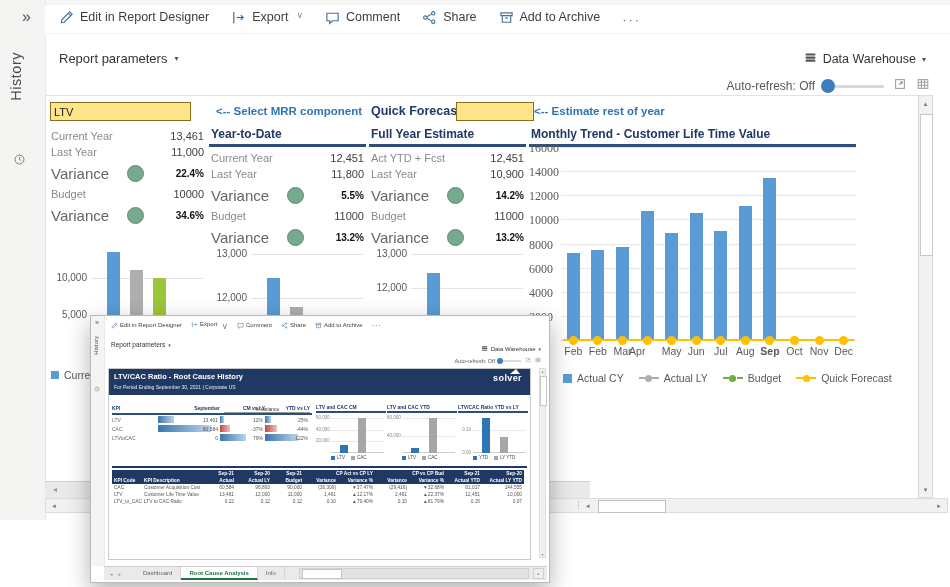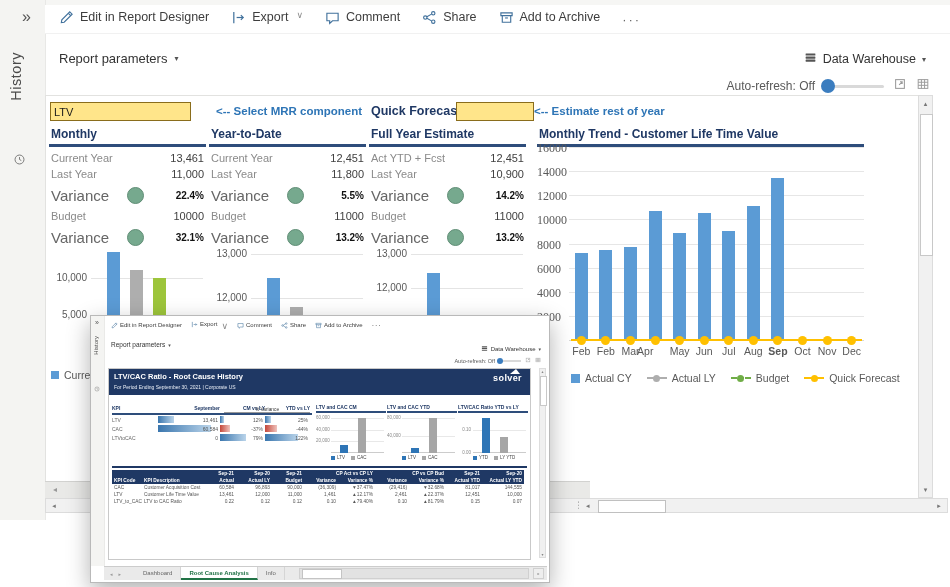--- a/index.html
+++ b/index.html
@@ -46,21 +46,21 @@
   .kpi-row.var .lab{flex:0 0 auto;}
   .kpi-row.var .dot{margin-left:auto;width:15px;height:15px;border-radius:50%;background:#76a98e;border:1px solid #5f8d75;}
   .kpi-row.var .val{margin-left:8px;width:52px;text-align:right;font-weight:bold;color:#111;font-size:10px;}
   .mini-chart{position:absolute;left:0;top:124px;width:157px;height:114px;overflow:hidden;}
   .mini-chart .grid{position:absolute;left:42px;right:3px;height:1px;background:#e4e4e4;}
   .mini-chart .ytick{position:absolute;left:0;width:38px;text-align:right;font-size:10px;color:#595959;}
   .mini-chart .bar{position:absolute;width:13px;}
   .col-legend{position:absolute;left:2px;top:244px;display:flex;align-items:center;gap:5px;font-size:10.5px;color:#595959;}
   .col-legend .sq{width:8px;height:8px;background:#5b9bd5;}
   
-  #trend{position:absolute;left:483px;top:29px;width:390px;height:280px;margin-left:8px;}
+  #trend{position:absolute;left:483px;top:29px;width:390px;height:280px;}
   #trend .col-header{width:323px;}
   #trend-yaxis{position:absolute;left:0;top:0;width:28px;}
   #trend-yaxis .tytick{position:absolute;width:28px;text-align:left;font-size:12px;color:#595959;font-family:Liberation Serif, serif;}
   #trend-plot{position:absolute;left:32px;top:22px;width:295px;height:193px;border-bottom:1px solid #d9d9d9;}
   .tgrid{position:absolute;left:0;right:0;height:1px;background:#e6e6e6;}
   .tbar{position:absolute;bottom:0;width:13px;}
   .tline{position:absolute;left:2px;right:2px;bottom:-1px;height:2px;background:#ffc000;}
   .tdot{position:absolute;width:9px;height:9px;border-radius:50%;background:#ffc000;}
   #trend-xlabels{position:absolute;left:32px;top:220px;height:14px;}
   #trend-xlabels .txlab{position:absolute;top:0;text-align:center;font-size:10.5px;color:#595959;}
@@ -240,21 +240,20 @@
   </div>
 
   <section id="report">
     <input id="mrr-input" class="yinput" readonly="" value="LTV" style="">
     <span id="hint1" class="hint">&lt;-- Select MRR component</span>
     <span id="qf-label">Quick Forecast:</span>
     <input id="qf-input" class="yinput" readonly="" value="" style="">
     <span id="hint2" class="hint">&lt;-- Estimate rest of year</span>
 
     <div class="kpi-col" id="col0">
-      <div class="col-header">Monthly</div>
       <div class="kpi-rows">
           <div class="kpi-row">
             <span class="lab">Current Year</span>
             <span class="val">13,461</span>
           </div>
           <div class="kpi-row">
             <span class="lab">Last Year</span>
             <span class="val">11,000</span>
           </div>
           <div class="kpi-row var">
@@ -262,21 +261,21 @@
             <span class="dot"></span>
             <span class="val">22.4%</span>
           </div>
           <div class="kpi-row">
             <span class="lab">Budget</span>
             <span class="val">10000</span>
           </div>
           <div class="kpi-row var">
             <span class="lab">Variance</span>
             <span class="dot"></span>
-            <span class="val">32.1%</span>
+            <span class="val">34.6%</span>
           </div>
         </div>
       <div class="mini-chart">
           <div class="grid" style="top: 28.8701px;"></div>
           <div class="ytick" style="top: 22.8701px;">10,000</div>
           <div class="grid" style="top: 65.8831px;"></div>
           <div class="ytick" style="top: 59.8831px;">5,000</div>
           <div class="bar" style="left: 58px; top: 3.24974px; height: 110.75px; background: rgb(91, 155, 213);"></div>
           <div class="bar" style="left: 81px; top: 21.4675px; height: 92.5325px; background: rgb(174, 174, 174);"></div>
           <div class="bar" style="left: 104px; top: 28.8701px; height: 85.1299px; background: rgb(157, 197, 59);"></div>

